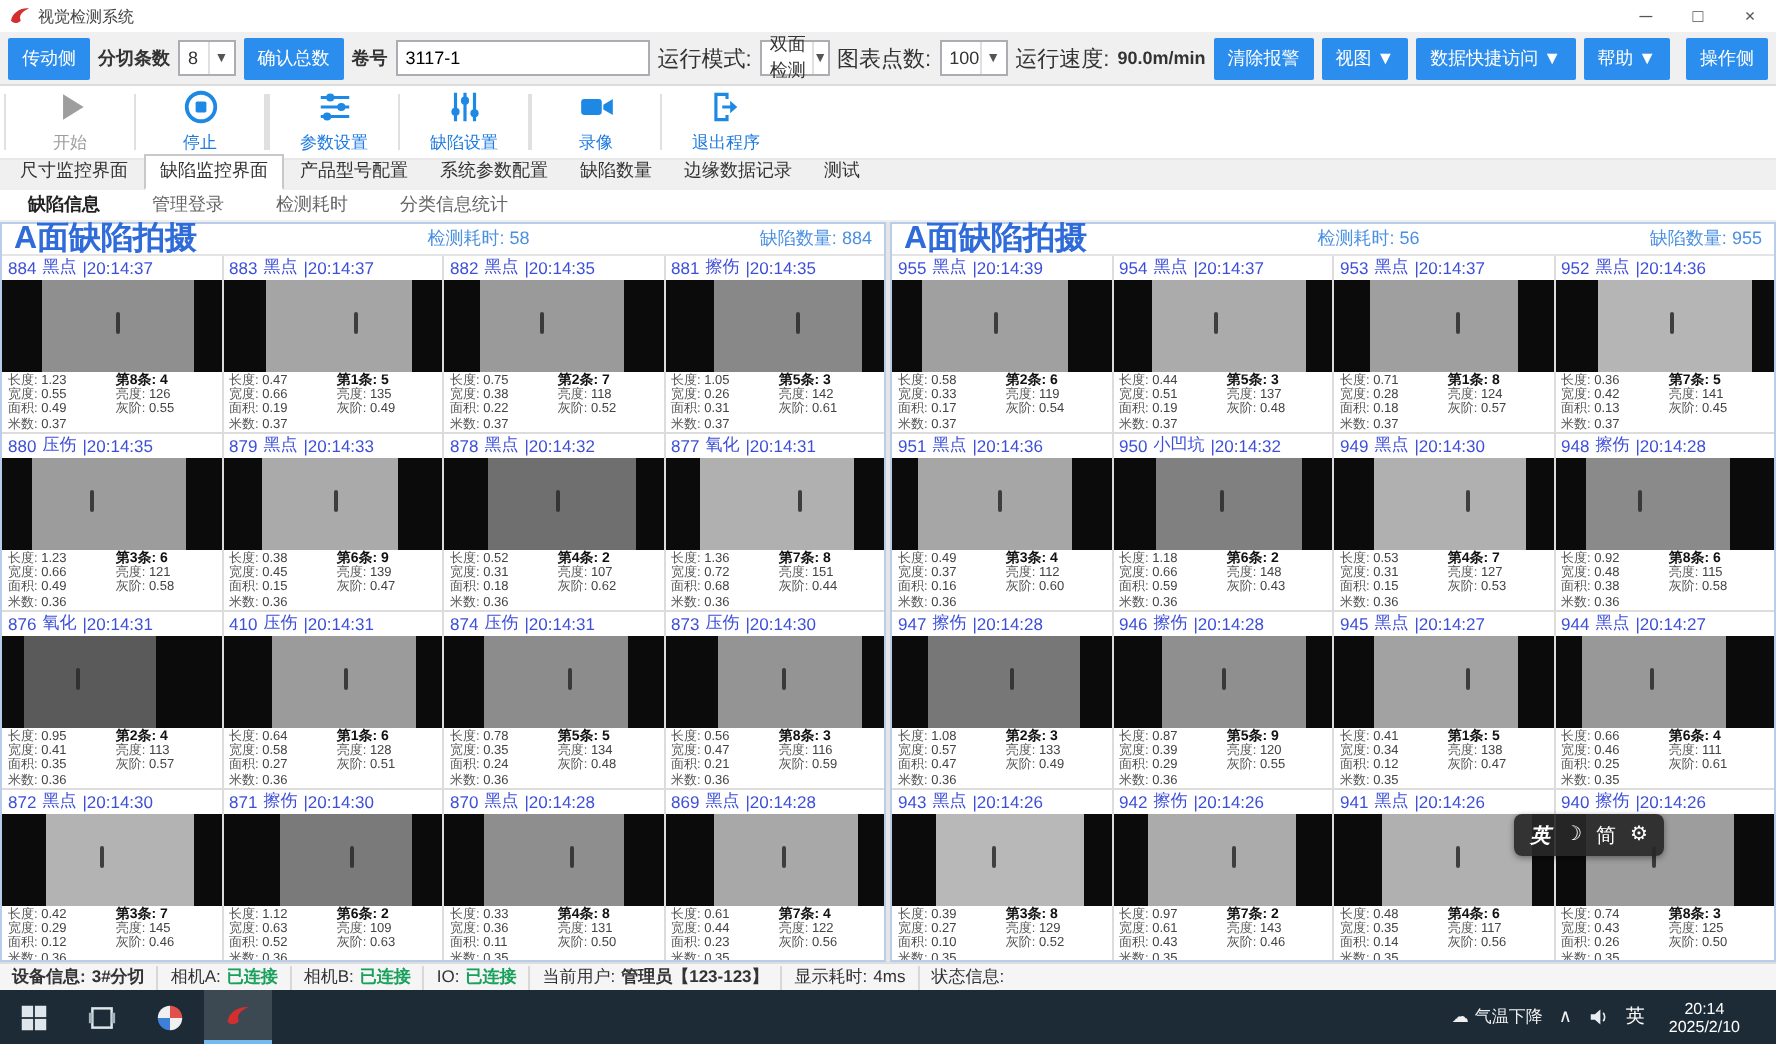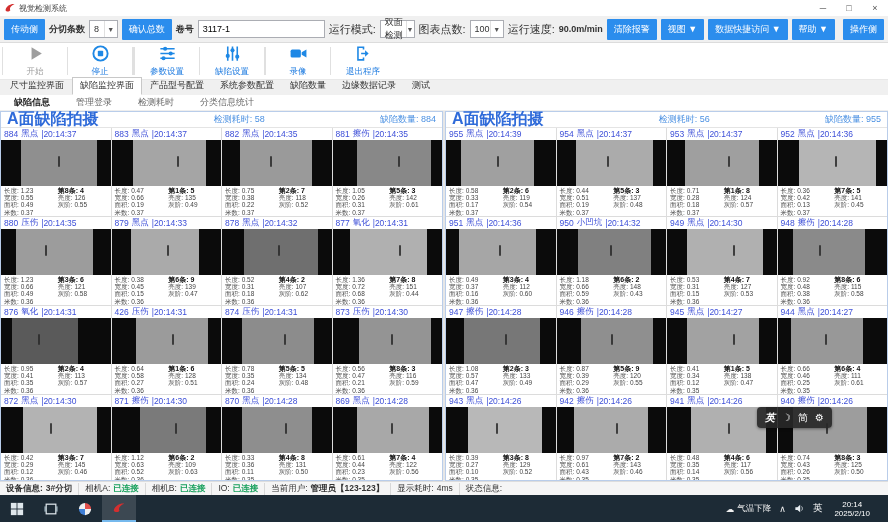--- a/index.html
+++ b/index.html
@@ -473,21 +473,21 @@
         </div>
         <div class="col-r">
           <div class="strip-line">第2条: 4</div>
           <div><span class="lab">亮度:</span> <span>113</span></div>
           <div><span class="lab">灰阶:</span> <span>0.57</span></div>
         </div>
       </div>
     </div>
           <div class="cell">
       <div class="cell-head">
-        <span>426</span>
+        <span>410</span>
         <span>压伤</span>
         <span>|20:14:31</span>
       </div>
       <div class="cell-img">
         <div class="bar-l" style="width: 22%;"></div>
         <div class="mid" style="background: rgb(155, 155, 155);">
           <div class="defect-mark" style="left: 50%;"></div>
         </div>
         <div class="bar-r" style="width: 12%;"></div>
       </div>

